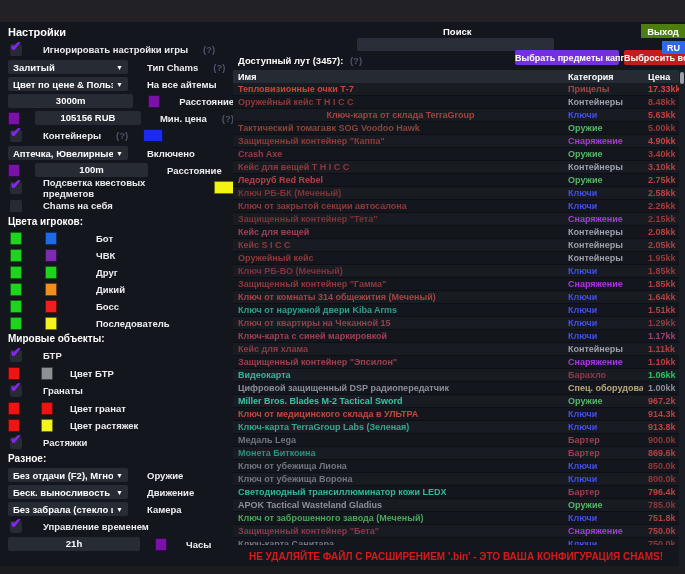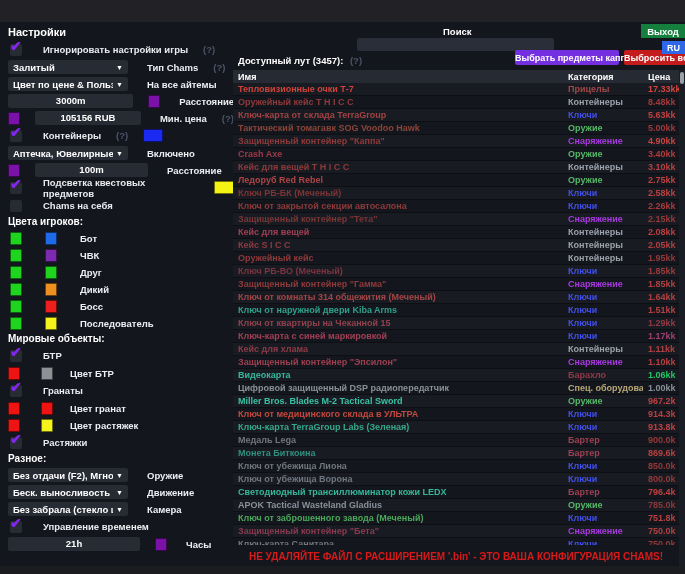--- a/index.html
+++ b/index.html
@@ -21,33 +21,33 @@
   .chk-lbl { margin-left:10px; }
   .dd { width:120px; height:14px; background:#262b34; border-radius:2px; display:flex; align-items:center; padding:0 5px; color:#fff; }
   .dd .val { flex:1; white-space:nowrap; overflow:hidden; font-size:9.5px; }
   .dd .arr { font-size:7px; color:#fff; margin-left:3px; }
   .inp { width:132px; height:14px; background:#262b34; border-radius:2px; color:#fff; text-align:center; font-size:9.5px; line-height:14px; }
   .inp.narrow { width:113px; }
   .sw { width:12px; height:13px; border:1px solid rgba(0,0,0,.55); border-radius:1px; flex:0 0 12px; }
   .sw.wide { width:20px; flex:0 0 20px; }
   .sw.m-l { margin-left:4px; } .sw.m-r { margin-right:4px; }
   .pcrow .sw { margin-left:2px; } .pcrow .sw + .sw { margin-left:12px; }
-  .pcrow .lbl { margin-left:12px; }
+  .pcrow .lbl { margin-left:28px; }
   .wcolor { padding-left:0px; } .wcolor .sw+.sw { margin-left:10px; } .wcolor .lbl { margin-left:6px; }
 
   
   .rp { position:absolute; left:233px; top:22px; width:452px; height:552px; }
   .search-lbl { position:absolute; left:210px; top:4px; font-size:9.5px; color:#fff; }
   .search-inp { position:absolute; left:124px; top:16px; width:197px; height:13px; background:#2a2e38; border:none; border-radius:2px; color:#dfe2e8; font-size:9px; font-weight:bold; padding:0 4px; font-family:"Liberation Sans",sans-serif; }
   .loot-title { position:absolute; left:5px; top:33px; font-size:9.5px; color:#fff; }
   .loot-title .help { color:#4c5466; }
   .btn { position:absolute; height:15px; border:none; color:#fff; font-size:9px; font-weight:bold; font-family:"Liberation Sans",sans-serif; border-radius:2px; cursor:pointer; white-space:nowrap; }
   .btn-kappa { left:282px; top:28px; width:104px; background:#7430e0; }
   .btn-drop { left:391px; top:28px; width:62px; background:#c41c1c; }
-  .btn-exit { position:absolute; left:641px; top:24px; width:44px; height:14px; background:#15803d; border:none; color:#fff; font-size:9.5px; font-weight:bold; font-family:"Liberation Sans",sans-serif; }
+  .btn-exit { position:absolute; left:641px; top:24px; width:44px; height:14px; background:#4d7c0f; border:none; color:#fff; font-size:9.5px; font-weight:bold; font-family:"Liberation Sans",sans-serif; }
   .btn-ru { position:absolute; left:662px; top:41px; width:23px; height:13px; background:#2e68e8; border:none; color:#fff; font-size:9px; font-weight:bold; font-family:"Liberation Sans",sans-serif; }
 
   .thead { position:absolute; left:0; top:48px; width:446px; height:13px; background:#262a32; display:grid; grid-template-columns:330px 80px 1fr; font-size:9px; color:#fff; align-items:center; }
   .thead div { padding-left:5px; }
   .tbody { position:absolute; left:0; top:61px; width:446px; height:462px; overflow:hidden; }
   .trow { display:grid; grid-template-columns:330px 80px 1fr; height:13px; align-items:center; font-size:9px; border-bottom:1px solid #0d0f14; background:#14161d; cursor:pointer; }
   .trow:nth-child(odd) { background:#181b22; }
   .trow div { padding-left:5px; white-space:nowrap; overflow:hidden; }
   .sbar { position:absolute; left:446px; top:48px; width:6px; height:497px; background:#1a1d24; }
   .sbar .thumb { position:absolute; left:1px; top:2px; width:4px; height:12px; background:#9aa0a8; border-radius:2px; }
@@ -255,21 +255,21 @@
         <div class="c-name" style="color: rgb(207, 68, 58);">Тепловизионные очки Т-7</div>
         <div class="c-cat" style="color: rgb(160, 72, 72);">Прицелы</div>
         <div class="c-price" style="color: rgb(216, 69, 60);">17.33kk</div>
       </div>
       <div class="trow">
         <div class="c-name" style="color: rgb(143, 58, 58);">Оружейный кейс Т Н I С С</div>
         <div class="c-cat" style="color: rgb(155, 161, 171);">Контейнеры</div>
         <div class="c-price" style="color: rgb(160, 58, 58);">8.48kk</div>
       </div>
       <div class="trow">
-        <div class="c-name" style="color: rgb(163, 67, 67);">Ключ-карта от склада TerraGroup</div>
+        <div class="c-name" style="color: rgb(163, 67, 67); text-align: center;">Ключ-карта от склада TerraGroup</div>
         <div class="c-cat" style="color: rgb(67, 80, 232);">Ключи</div>
         <div class="c-price" style="color: rgb(192, 64, 64);">5.63kk</div>
       </div>
       <div class="trow">
         <div class="c-name" style="color: rgb(138, 69, 56);">Тактический томагавк SOG Voodoo Hawk</div>
         <div class="c-cat" style="color: rgb(85, 184, 104);">Оружие</div>
         <div class="c-price" style="color: rgb(156, 58, 58);">5.00kk</div>
       </div>
       <div class="trow">
         <div class="c-name" style="color: rgb(143, 58, 58);">Защищенный контейнер "Каппа"</div>

